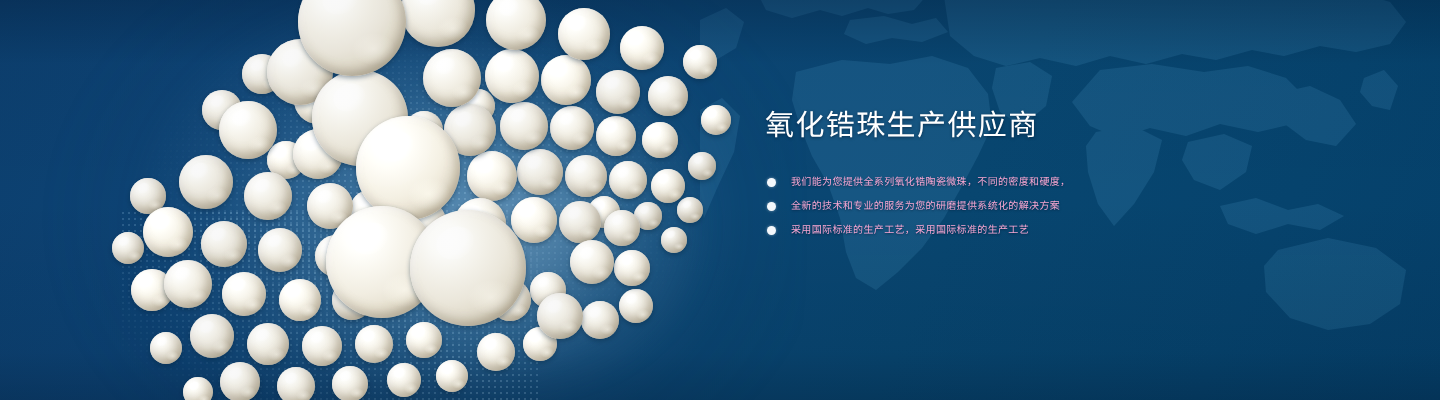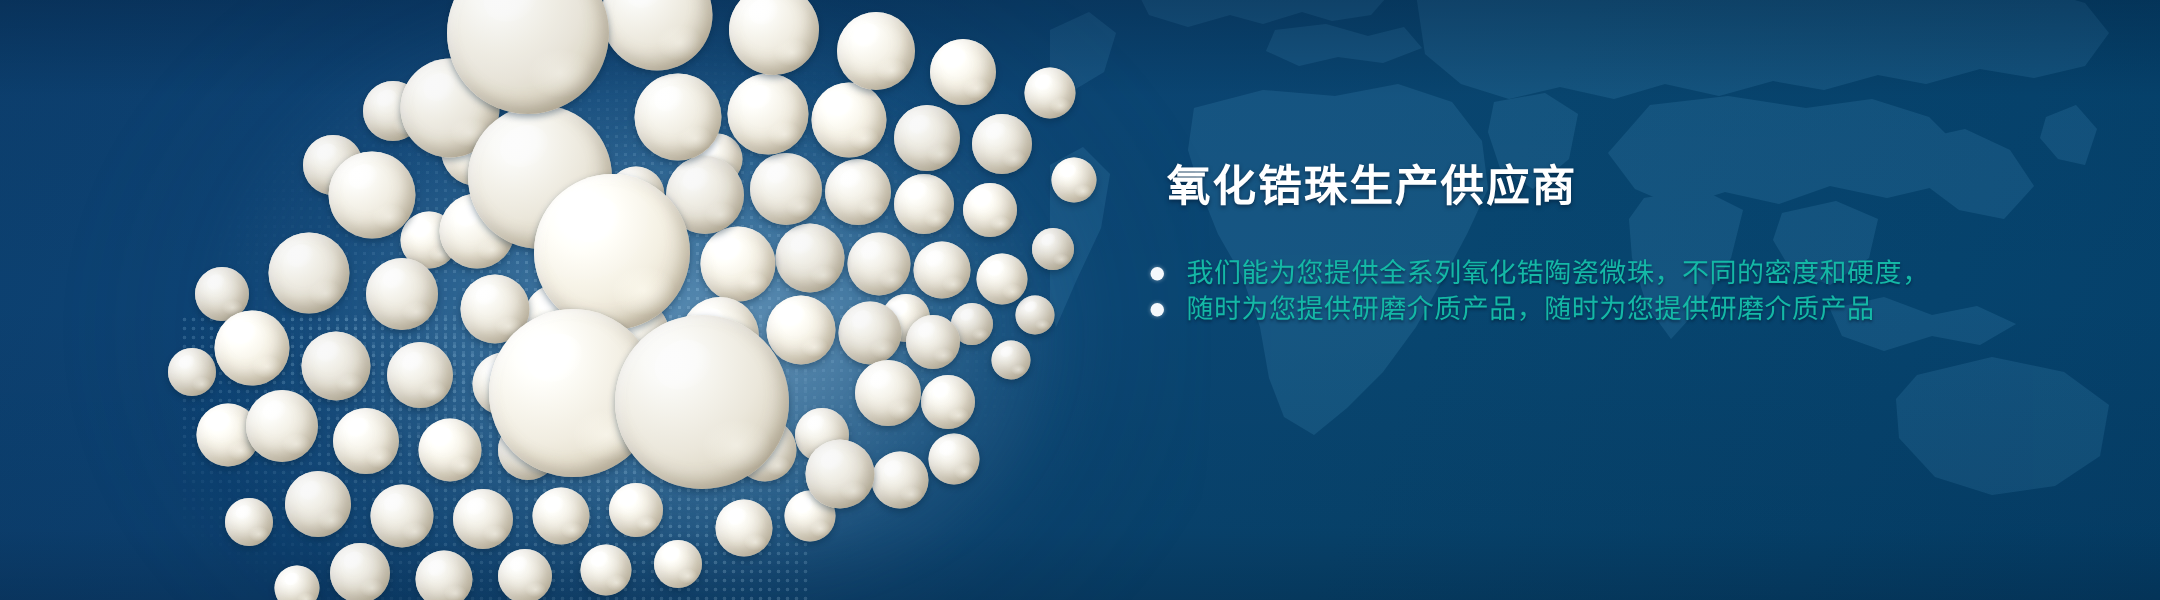--- a/index.html
+++ b/index.html
@@ -143,38 +143,37 @@
   .content{
     position:absolute;
     left:765px; top:0;
     width:620px; height:400px;
   }
   .headline{
     position:absolute;
     left:0; top:111px;
     color:#ffffff;
     font-size:29px;
-    font-weight:700;
+    font-weight:400;
     letter-spacing:1.4px;
     line-height:1;
     white-space:nowrap;
     text-shadow:0 1px 3px rgba(0,18,40,.55);
-    margin-left:13px;
   }
   .bullets{
     position:absolute;
     left:0; top:170px;
     list-style:none;
     width:620px;
   }
   .bullet{
     position:relative;
     padding-left:26px;
-    color:#14b8a6;
-    font-size:18px;
+    color:#f9a8d4;
+    font-size:10px;
     line-height:24px;
     letter-spacing:.35px;
     text-shadow:0 1px 2px rgba(0,18,40,.55);
   }
   .bullet + .bullet{ margin-top:0; }
   .bullet-dot{
     position:absolute;
     left:2px; top:8px;
     width:9px; height:9px;
     border-radius:50%;
@@ -314,18 +313,22 @@
   <div class="content">
     <h1 class="headline">氧化锆珠生产供应商</h1>
 
     <ul class="bullets" id="bullet-list">
         <li class="bullet">
           <span class="bullet-dot"></span>
           <span class="bullet-line">我们能为您提供全系列氧化锆陶瓷微珠，不同的密度和硬度，</span>
         </li>
         <li class="bullet">
           <span class="bullet-dot"></span>
-          <span class="bullet-line">随时为您提供研磨介质产品，随时为您提供研磨介质产品</span>
+          <span class="bullet-line">全新的技术和专业的服务为您的研磨提供系统化的解决方案</span>
+        </li>
+        <li class="bullet">
+          <span class="bullet-dot"></span>
+          <span class="bullet-line">采用国际标准的生产工艺，采用国际标准的生产工艺</span>
         </li>
       </ul>
   </div>
 
 </div>
 
 </body></html>

